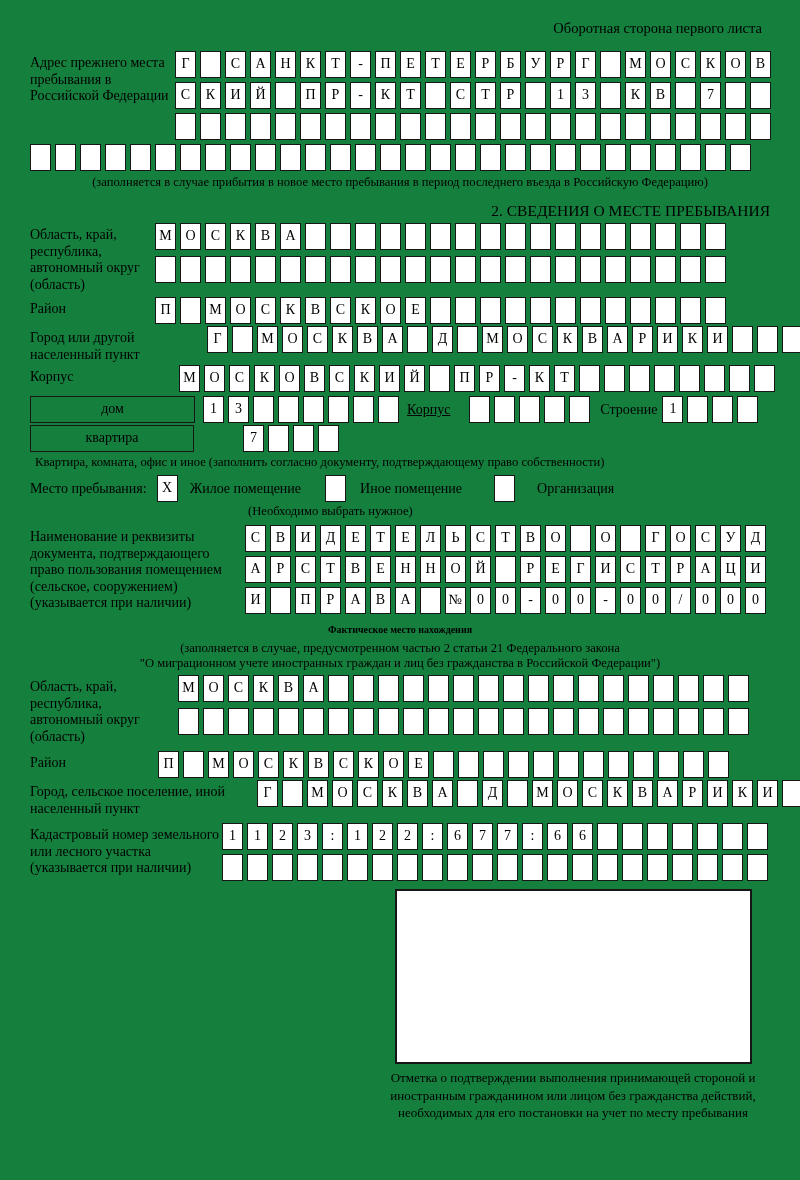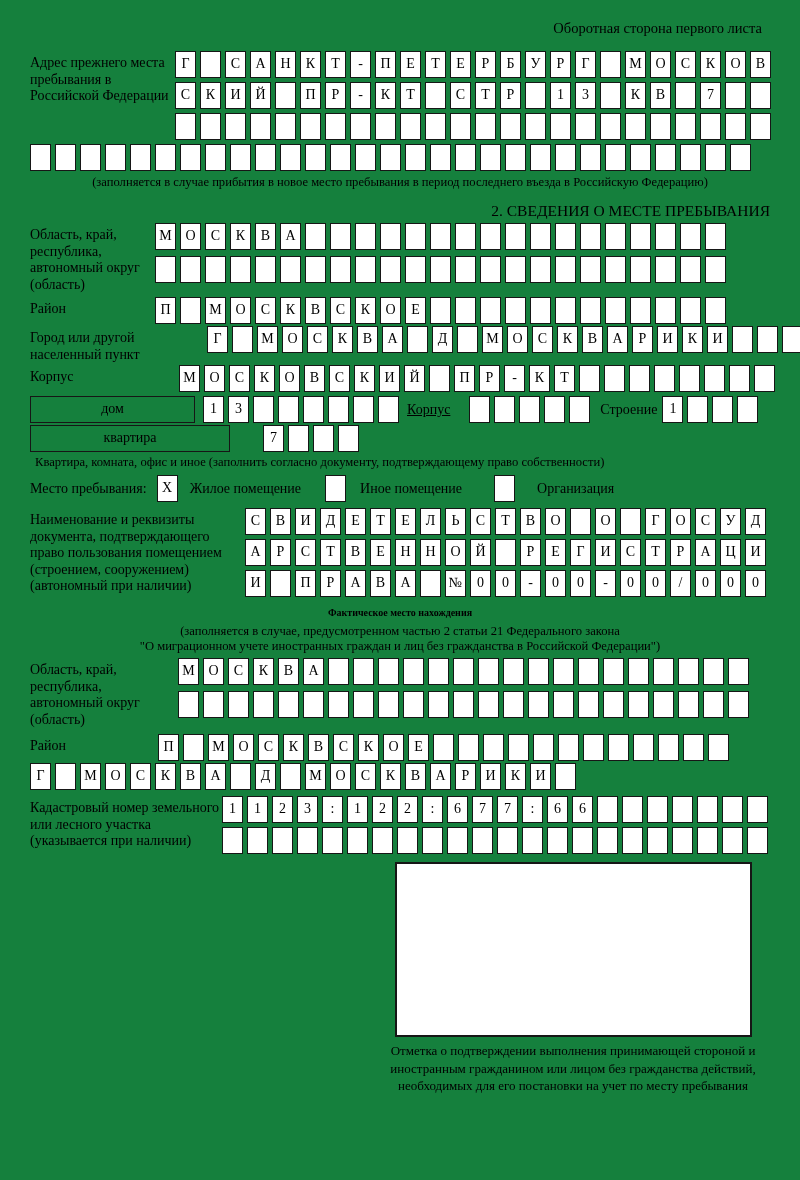--- a/index.html
+++ b/index.html
@@ -336,42 +336,43 @@
     <div class="inline-lbl" style="margin-right:5px;">Строение</div>
     <div class="boxrow">
         <span class="cell">1</span>
         <span class="cell"></span>
         <span class="cell"></span>
         <span class="cell"></span>
       </div>
   </div>
 
   <div class="field mt2">
-    <div class="widebox" style="width:200px; margin-right:6px;font-family:Liberation Serif, serif;">квартира</div>
+    <div class="widebox" style="width:164px; margin-right:22px;font-family:Liberation Serif, serif;">квартира</div>
     <div class="boxrow">
         <span class="cell">7</span>
         <span class="cell"></span>
         <span class="cell"></span>
         <span class="cell"></span>
       </div>
   </div>
   <div class="doc-note">Квартира, комната, офис и иное (заполнить согласно документу, подтверждающему право собственности)</div>
 
   <div class="stayrow">
     <span class="lbl" style="margin-right:10px;">Место пребывания:</span>
     <span class="cell">X</span>
     <span class="lbl" style="margin-left:8px; margin-right:24px;">Жилое помещение</span>
     <span class="cell"></span>
     <span class="lbl" style="margin-left:10px; margin-right:32px;">Иное помещение</span>
     <span class="cell"></span>
     <span class="lbl" style="margin-left:18px;">Организация</span>
   </div>
+  <div class="neob">(Необходимо выбрать нужное)</div>
 
   <div class="field mt6">
-    <div class="label w215">Наименование и реквизиты документа, подтверждающего право пользования помещением (строением, сооружением) (автономный при наличии)</div>
+    <div class="label w215">Наименование и реквизиты документа, подтверждающего право пользования помещением (сельское, сооружением) (указывается при наличии)</div>
     <div class="rows gap4">
       <div class="boxrow">
           <span class="cell">С</span>
           <span class="cell">В</span>
           <span class="cell">И</span>
           <span class="cell">Д</span>
           <span class="cell">Е</span>
           <span class="cell">Т</span>
           <span class="cell">Е</span>
           <span class="cell">Л</span>
@@ -521,20 +522,21 @@
         <span class="cell"></span>
         <span class="cell"></span>
         <span class="cell"></span>
         <span class="cell"></span>
         <span class="cell"></span>
         <span class="cell"></span>
       </div>
   </div>
 
   <div class="field mt2">
+    <div class="label w200">Город, сельское поселение, иной населенный пункт</div>
     <div class="boxrow">
         <span class="cell">Г</span>
         <span class="cell"></span>
         <span class="cell">М</span>
         <span class="cell">О</span>
         <span class="cell">С</span>
         <span class="cell">К</span>
         <span class="cell">В</span>
         <span class="cell">А</span>
         <span class="cell"></span>

